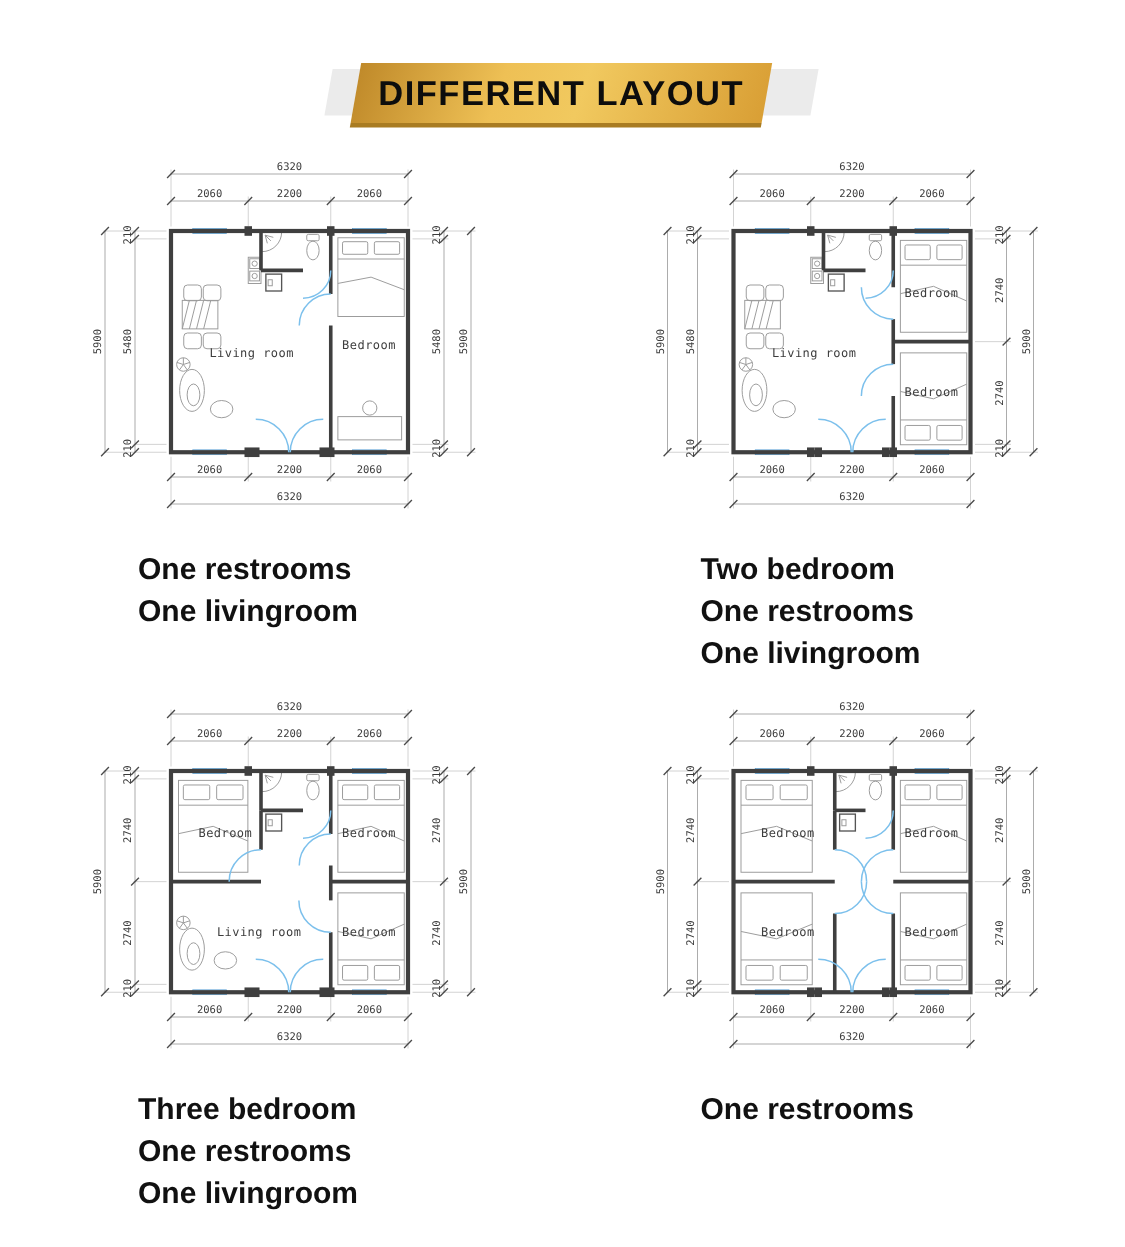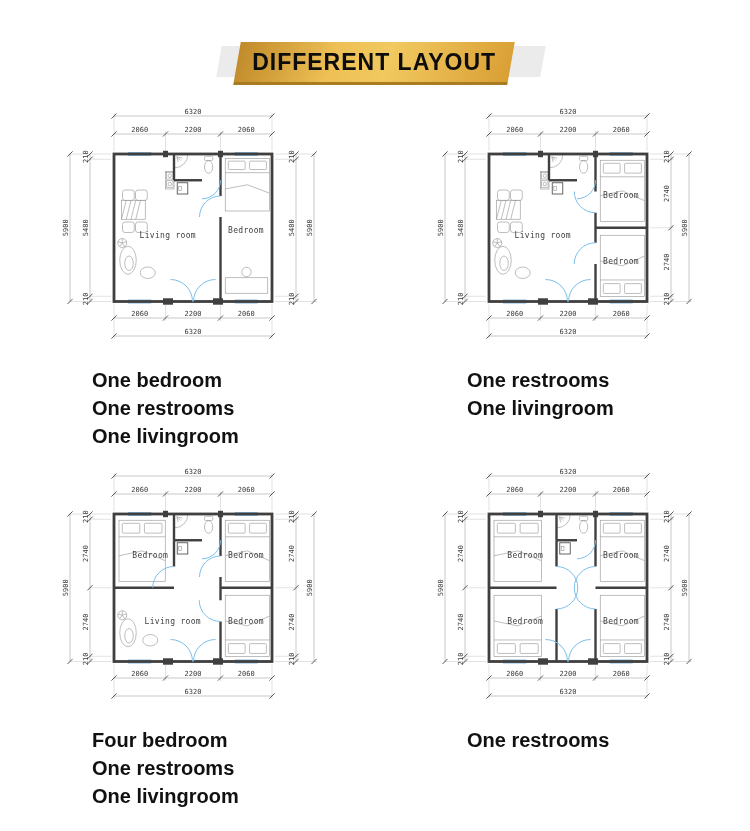--- a/index.html
+++ b/index.html
@@ -153,21 +153,20 @@
           <rect x="150" y="202.3" width="5" height="6.4" fill="#3f3f3f"></rect>
           <rect x="195" y="202.3" width="5" height="6.4" fill="#3f3f3f"></rect>
           <path d="M 181.5 121 A 21 21 0 0 1 202.5 100" stroke="#7cc0ec" stroke-width="1" fill="none"></path>
           <path d="M 202.5 84.25 A 18.5 18.5 0 0 1 184 102.75" stroke="#7cc0ec" stroke-width="1" fill="none"></path>
           <path d="M 152.5 183.5 A 22 22 0 0 1 174.5 205.5" stroke="#7cc0ec" stroke-width="1" fill="none"></path>
           <path d="M 175.5 205.5 A 22 22 0 0 1 197.5 183.5" stroke="#7cc0ec" stroke-width="1" fill="none"></path>
           <text x="149.75" y="141.75" font-family="&quot;DejaVu Sans Mono&quot;,monospace" font-size="8" letter-spacing="0.3" fill="#3d3d3d" text-anchor="middle">Living room</text>
           <text x="228" y="136.75" font-family="&quot;DejaVu Sans Mono&quot;,monospace" font-size="8" letter-spacing="0.3" fill="#3d3d3d" text-anchor="middle">Bedroom</text>
         </svg>
       <div class="caption">
-          <div>One bedroom</div>
           <div>One restrooms</div>
           <div>One livingroom</div>
         </div>
     </div>
     <div class="cell">
       <svg width="340" height="268" viewBox="0 0 340 268">
           <line x1="96" y1="55" x2="96" y2="17" stroke="#bdbdbd" stroke-width="0.45"></line>
           <line x1="96" y1="208.5" x2="96" y2="243" stroke="#bdbdbd" stroke-width="0.45"></line>
           <line x1="147.5" y1="55" x2="147.5" y2="35" stroke="#bdbdbd" stroke-width="0.45"></line>
           <line x1="147.5" y1="208.5" x2="147.5" y2="225" stroke="#bdbdbd" stroke-width="0.45"></line>
@@ -295,20 +294,21 @@
           <path d="M 202.5 116.75 A 21.25 21.25 0 0 1 181.25 95.5" stroke="#7cc0ec" stroke-width="1" fill="none"></path>
           <path d="M 181.25 168 A 21.25 21.25 0 0 1 202.5 146.75" stroke="#7cc0ec" stroke-width="1" fill="none"></path>
           <path d="M 202.5 84.25 A 18.5 18.5 0 0 1 184 102.75" stroke="#7cc0ec" stroke-width="1" fill="none"></path>
           <path d="M 152.5 183.5 A 22 22 0 0 1 174.5 205.5" stroke="#7cc0ec" stroke-width="1" fill="none"></path>
           <path d="M 175.5 205.5 A 22 22 0 0 1 197.5 183.5" stroke="#7cc0ec" stroke-width="1" fill="none"></path>
           <text x="149.75" y="141.75" font-family="&quot;DejaVu Sans Mono&quot;,monospace" font-size="8" letter-spacing="0.3" fill="#3d3d3d" text-anchor="middle">Living room</text>
           <text x="228" y="101.75" font-family="&quot;DejaVu Sans Mono&quot;,monospace" font-size="8" letter-spacing="0.3" fill="#3d3d3d" text-anchor="middle">Bedroom</text>
           <text x="228" y="168" font-family="&quot;DejaVu Sans Mono&quot;,monospace" font-size="8" letter-spacing="0.3" fill="#3d3d3d" text-anchor="middle">Bedroom</text>
         </svg>
       <div class="caption">
+          <div>Two bedroom</div>
           <div>One restrooms</div>
           <div>One livingroom</div>
         </div>
     </div>
     <div class="cell">
       <svg width="340" height="268" viewBox="0 0 340 268">
           <line x1="96" y1="55" x2="96" y2="17" stroke="#bdbdbd" stroke-width="0.45"></line>
           <line x1="96" y1="208.5" x2="96" y2="243" stroke="#bdbdbd" stroke-width="0.45"></line>
           <line x1="147.5" y1="55" x2="147.5" y2="35" stroke="#bdbdbd" stroke-width="0.45"></line>
           <line x1="147.5" y1="208.5" x2="147.5" y2="225" stroke="#bdbdbd" stroke-width="0.45"></line>
@@ -434,21 +434,21 @@
           <path d="M 202.5 165.5 A 21.25 21.25 0 0 1 181.25 144.25" stroke="#7cc0ec" stroke-width="1" fill="none"></path>
           <path d="M 202.5 84.25 A 18.5 18.5 0 0 1 184 102.75" stroke="#7cc0ec" stroke-width="1" fill="none"></path>
           <path d="M 152.5 183.5 A 22 22 0 0 1 174.5 205.5" stroke="#7cc0ec" stroke-width="1" fill="none"></path>
           <path d="M 175.5 205.5 A 22 22 0 0 1 197.5 183.5" stroke="#7cc0ec" stroke-width="1" fill="none"></path>
           <text x="132.25" y="101.75" font-family="&quot;DejaVu Sans Mono&quot;,monospace" font-size="8" letter-spacing="0.3" fill="#3d3d3d" text-anchor="middle">Bedroom</text>
           <text x="228" y="101.75" font-family="&quot;DejaVu Sans Mono&quot;,monospace" font-size="8" letter-spacing="0.3" fill="#3d3d3d" text-anchor="middle">Bedroom</text>
           <text x="154.75" y="168" font-family="&quot;DejaVu Sans Mono&quot;,monospace" font-size="8" letter-spacing="0.3" fill="#3d3d3d" text-anchor="middle">Living room</text>
           <text x="228" y="168" font-family="&quot;DejaVu Sans Mono&quot;,monospace" font-size="8" letter-spacing="0.3" fill="#3d3d3d" text-anchor="middle">Bedroom</text>
         </svg>
       <div class="caption">
-          <div>Four bedroom</div>
+          <div>Three bedroom</div>
           <div>One restrooms</div>
           <div>One livingroom</div>
         </div>
     </div>
     <div class="cell">
       <svg width="340" height="268" viewBox="0 0 340 268">
           <line x1="96" y1="55" x2="96" y2="17" stroke="#bdbdbd" stroke-width="0.45"></line>
           <line x1="96" y1="208.5" x2="96" y2="243" stroke="#bdbdbd" stroke-width="0.45"></line>
           <line x1="147.5" y1="55" x2="147.5" y2="35" stroke="#bdbdbd" stroke-width="0.45"></line>
           <line x1="147.5" y1="208.5" x2="147.5" y2="225" stroke="#bdbdbd" stroke-width="0.45"></line>

